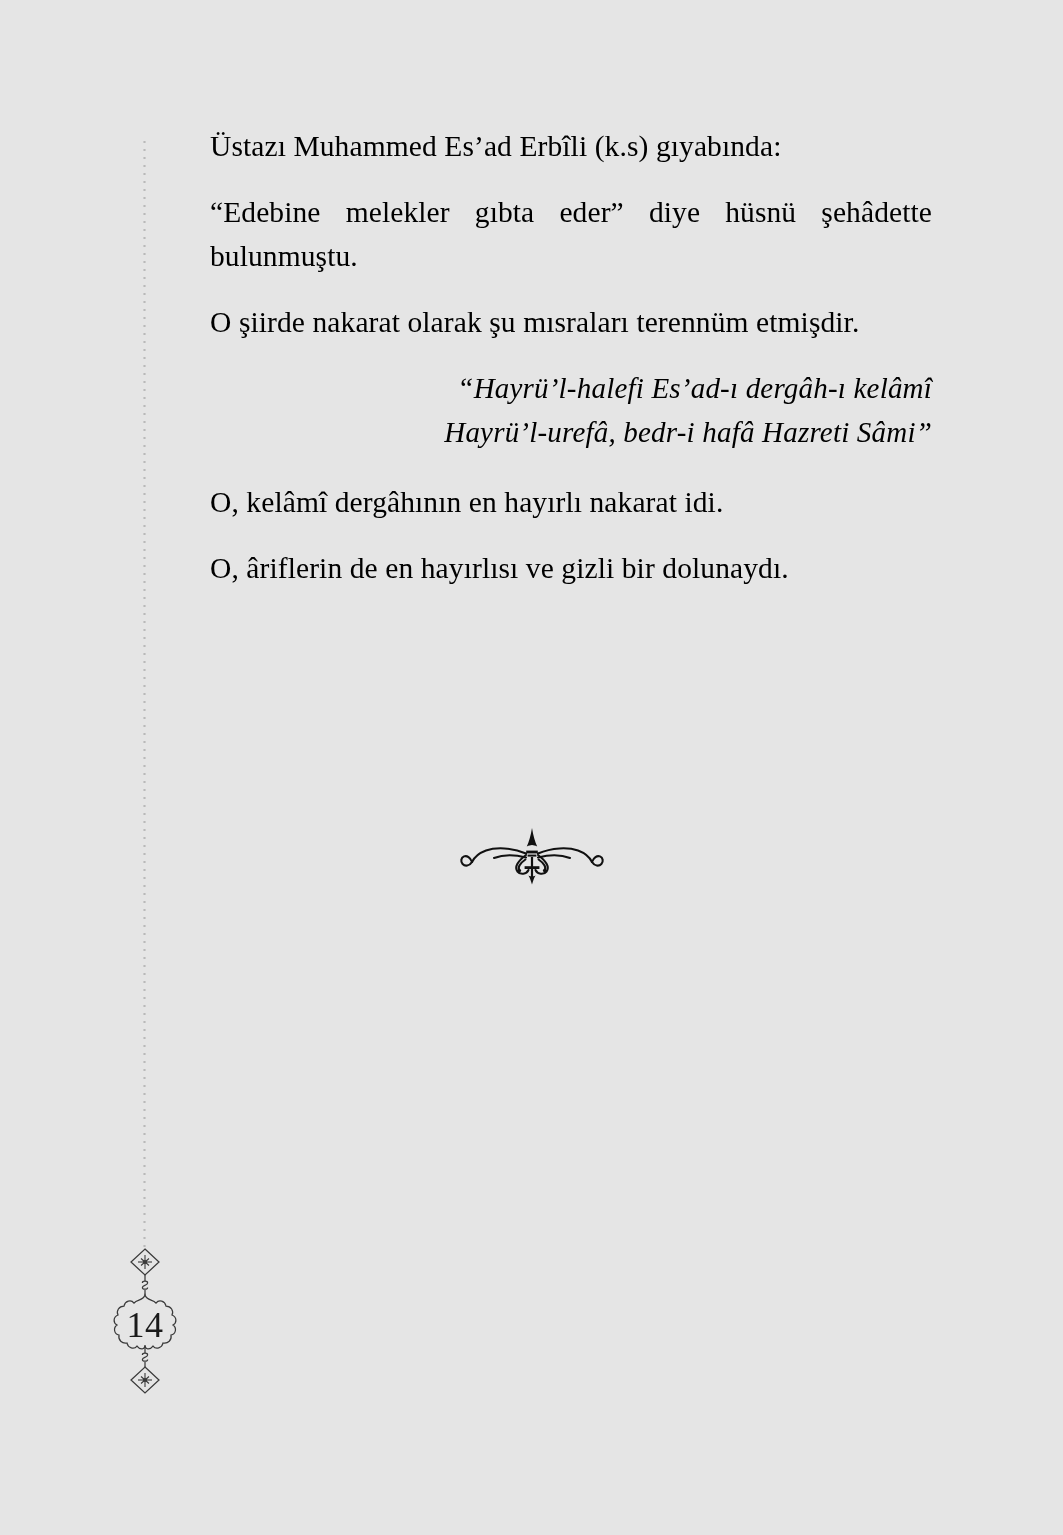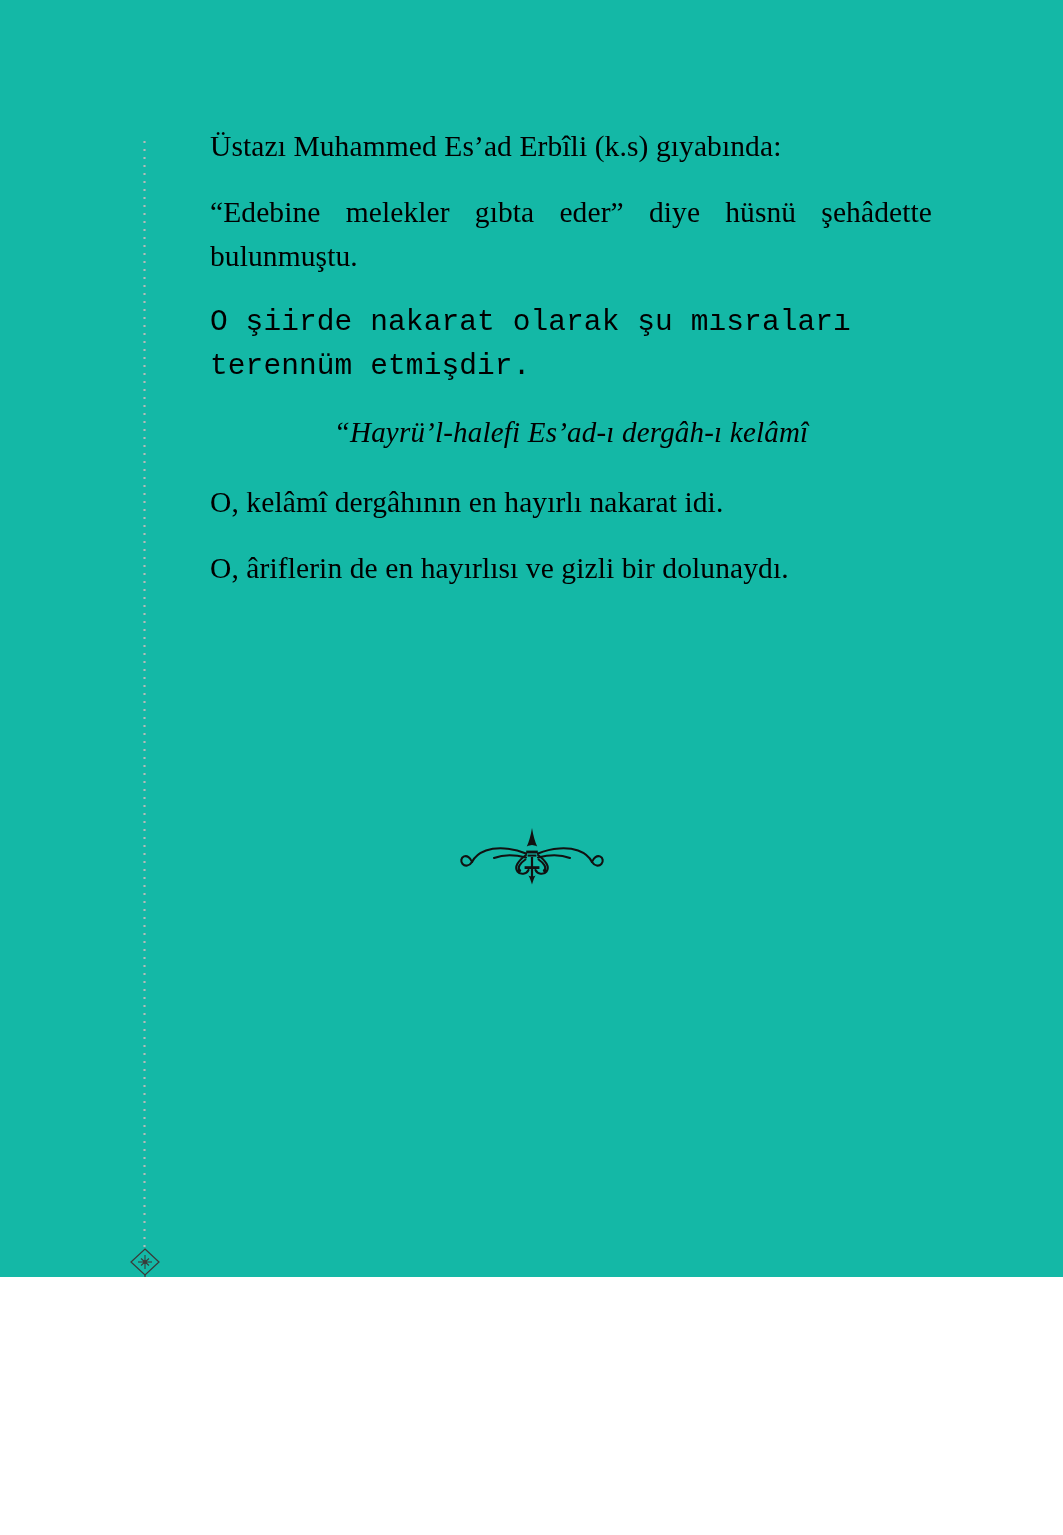--- a/index.html
+++ b/index.html
@@ -7,22 +7,22 @@
     padding: 0;
     background: #ffffff;
   }
   body {
     font-family: "Liberation Serif", "DejaVu Serif", serif;
     color: #000000;
   }
   .page {
     position: relative;
     width: 1063px;
-    height: 1277px;
-    background: #14b8a6;
+    height: 1535px;
+    background: #e5e5e5;
     overflow: hidden;
   }
 
   
   .dotted-rule {
     position: absolute;
     left: 143px;
     top: 138px;
     width: 3px;
     height: 1112px;
@@ -51,29 +51,29 @@
 
   p.para.ragged { text-align: left; }
 
   .bold-name { font-weight: bold; }
 
   p.verse {
     margin: 0 0 22px 0;
     font-size: 29px;
     line-height: 44px;
     font-style: italic;
-    text-align: center;
+    text-align: right;
     letter-spacing: 0.2px;
   }
 
   
   .p-intro      { margin-bottom: 26px; }
   .p-quote      { margin-bottom: 30px; }
   .p-visit      { margin-bottom: 28px; }
-  .p-nakarat    { margin-bottom: 28px; font-family: Liberation Mono, monospace; }
+  .p-nakarat    { margin-bottom: 28px; }
   .verse-block  { margin-bottom: 26px; }
   .p-line1      { margin-bottom: 24px; }
 
   
   .ornament {
     position: absolute;
     left: 0;
     right: 0;
     top: 826px;
     display: flex;
@@ -120,20 +120,21 @@
 
     <p class="para p-intro">Üstazı Muhammed Es’ad Erbîli (k.s) gıyabında:</p>
 
     <p class="para p-quote">“Edebine melekler gıbta eder” diye hüsnü şehâdette bulunmuştu.</p>
 
 
     <p class="para ragged p-nakarat">O şiirde nakarat olarak şu mısraları terennüm etmişdir.</p>
 
     <div class="verse-block">
       <p class="verse" style="margin-bottom:0;">“Hayrü’l-halefi Es’ad-ı dergâh-ı kelâmî</p>
+      <p class="verse" style="margin-bottom:0;">Hayrü’l-urefâ, bedr-i hafâ Hazreti Sâmi”</p>
     </div>
 
     <p class="para ragged p-line1">O, kelâmî dergâhının en hayırlı nakarat idi.</p>
 
     <p class="para ragged">O, âriflerin de en hayırlısı ve gizli bir dolunaydı.</p>
   </div>
 
   <div class="ornament">
     <svg width="148" height="62" viewBox="0 0 148 62" xmlns="http://www.w3.org/2000/svg">
       <g fill="#111111" stroke="none">

